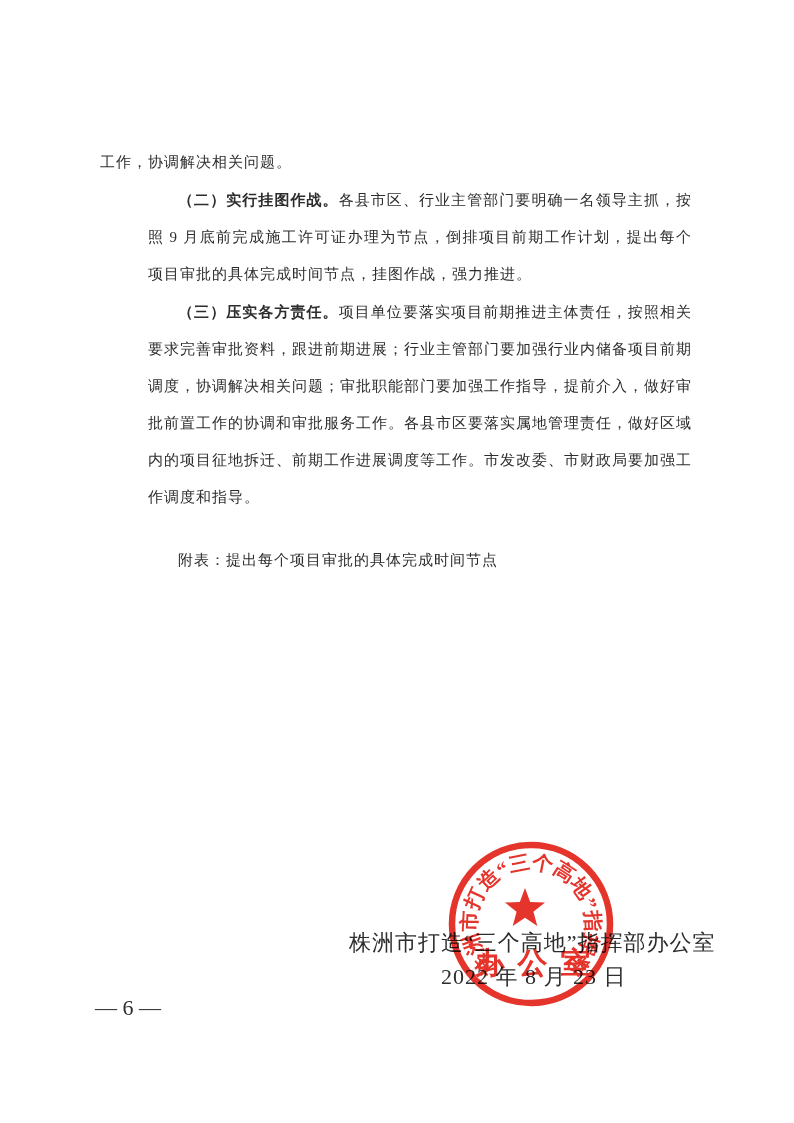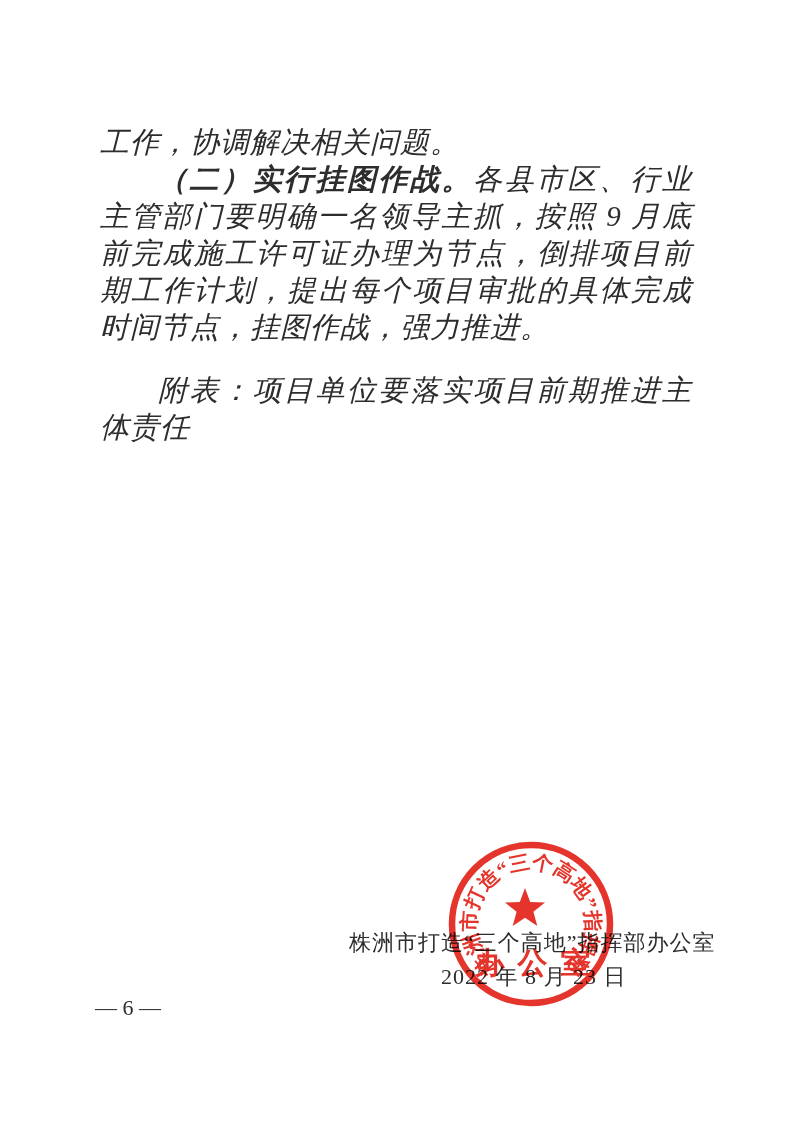--- a/index.html
+++ b/index.html
@@ -8,30 +8,29 @@
     width: 794px;
     height: 1123px;
     background: #ffffff;
     overflow: hidden;
     font-family: "Liberation Serif", "DejaVu Serif", serif;
     color: #2d2d2d;
   }
   .body-text {
     position: absolute;
     left: 100px;
-    top: 124px;
+    top: 144px;
     width: 592px;
-    font-size: 29px;
+    font-size: 15px;
     line-height: 37px;
     text-align: justify;
     letter-spacing: 1px;
-    font-style: italic;
   }
   .body-text p { margin: 0; }
-  .body-text p.indent { text-indent: 2em; }
+  .body-text p.indent { text-indent: 2em; margin-left: 48px; }
   .body-text p.attachment { margin-top: 26px; }
   .lead { font-weight: bold; font-family: "Liberation Sans", "DejaVu Sans", sans-serif; }
   .signature {
     position: absolute;
     left: 349px;
     top: 928px;
     font-size: 22px;
     letter-spacing: 1px;
     white-space: nowrap;
   }
@@ -73,21 +72,22 @@
   }
 </style>
 </head>
 <body>
 
 <div class="page">
 
   <div class="body-text">
     <p class="para"><span>工作，协调解决相关问题。</span></p>
     <p class="para indent"><span class="lead">（二）实行挂图作战。</span><span>各县市区、行业主管部门要明确一名领导主抓，按照 9 月底前完成施工许可证办理为节点，倒排项目前期工作计划，提出每个项目审批的具体完成时间节点，挂图作战，强力推进。</span></p>
-    <p class="para indent attachment">附表：项目单位要落实项目前期推进主体责任</p>
+    <p class="para indent"><span class="lead">（三）压实各方责任。</span><span>项目单位要落实项目前期推进主体责任，按照相关要求完善审批资料，跟进前期进展；行业主管部门要加强行业内储备项目前期调度，协调解决相关问题；审批职能部门要加强工作指导，提前介入，做好审批前置工作的协调和审批服务工作。各县市区要落实属地管理责任，做好区域内的项目征地拆迁、前期工作进展调度等工作。市发改委、市财政局要加强工作调度和指导。</span></p>
+    <p class="para indent attachment">附表：提出每个项目审批的具体完成时间节点</p>
   </div>
 
   <div class="signature">株洲市打造“三个高地”指挥部办公室</div>
 
   <div class="date">2022 年 8 月 23 日</div>
 
   <svg class="seal" viewBox="0 0 172 172" aria-hidden="true">
     <circle cx="86" cy="86" r="79" fill="none" stroke-width="6.5" stroke="#e2241a"></circle>
     <polygon points="80,50 85.2,63.9 100,64.5 88.4,73.7 92.3,88 80,79.8 67.7,88 71.6,73.7 60,64.5 74.8,63.9" fill="#e2241a"></polygon>
     <path id="sealArc" d="M 52.1 129.3 A 55 55 0 1 1 119.9 129.3" fill="none"></path>

